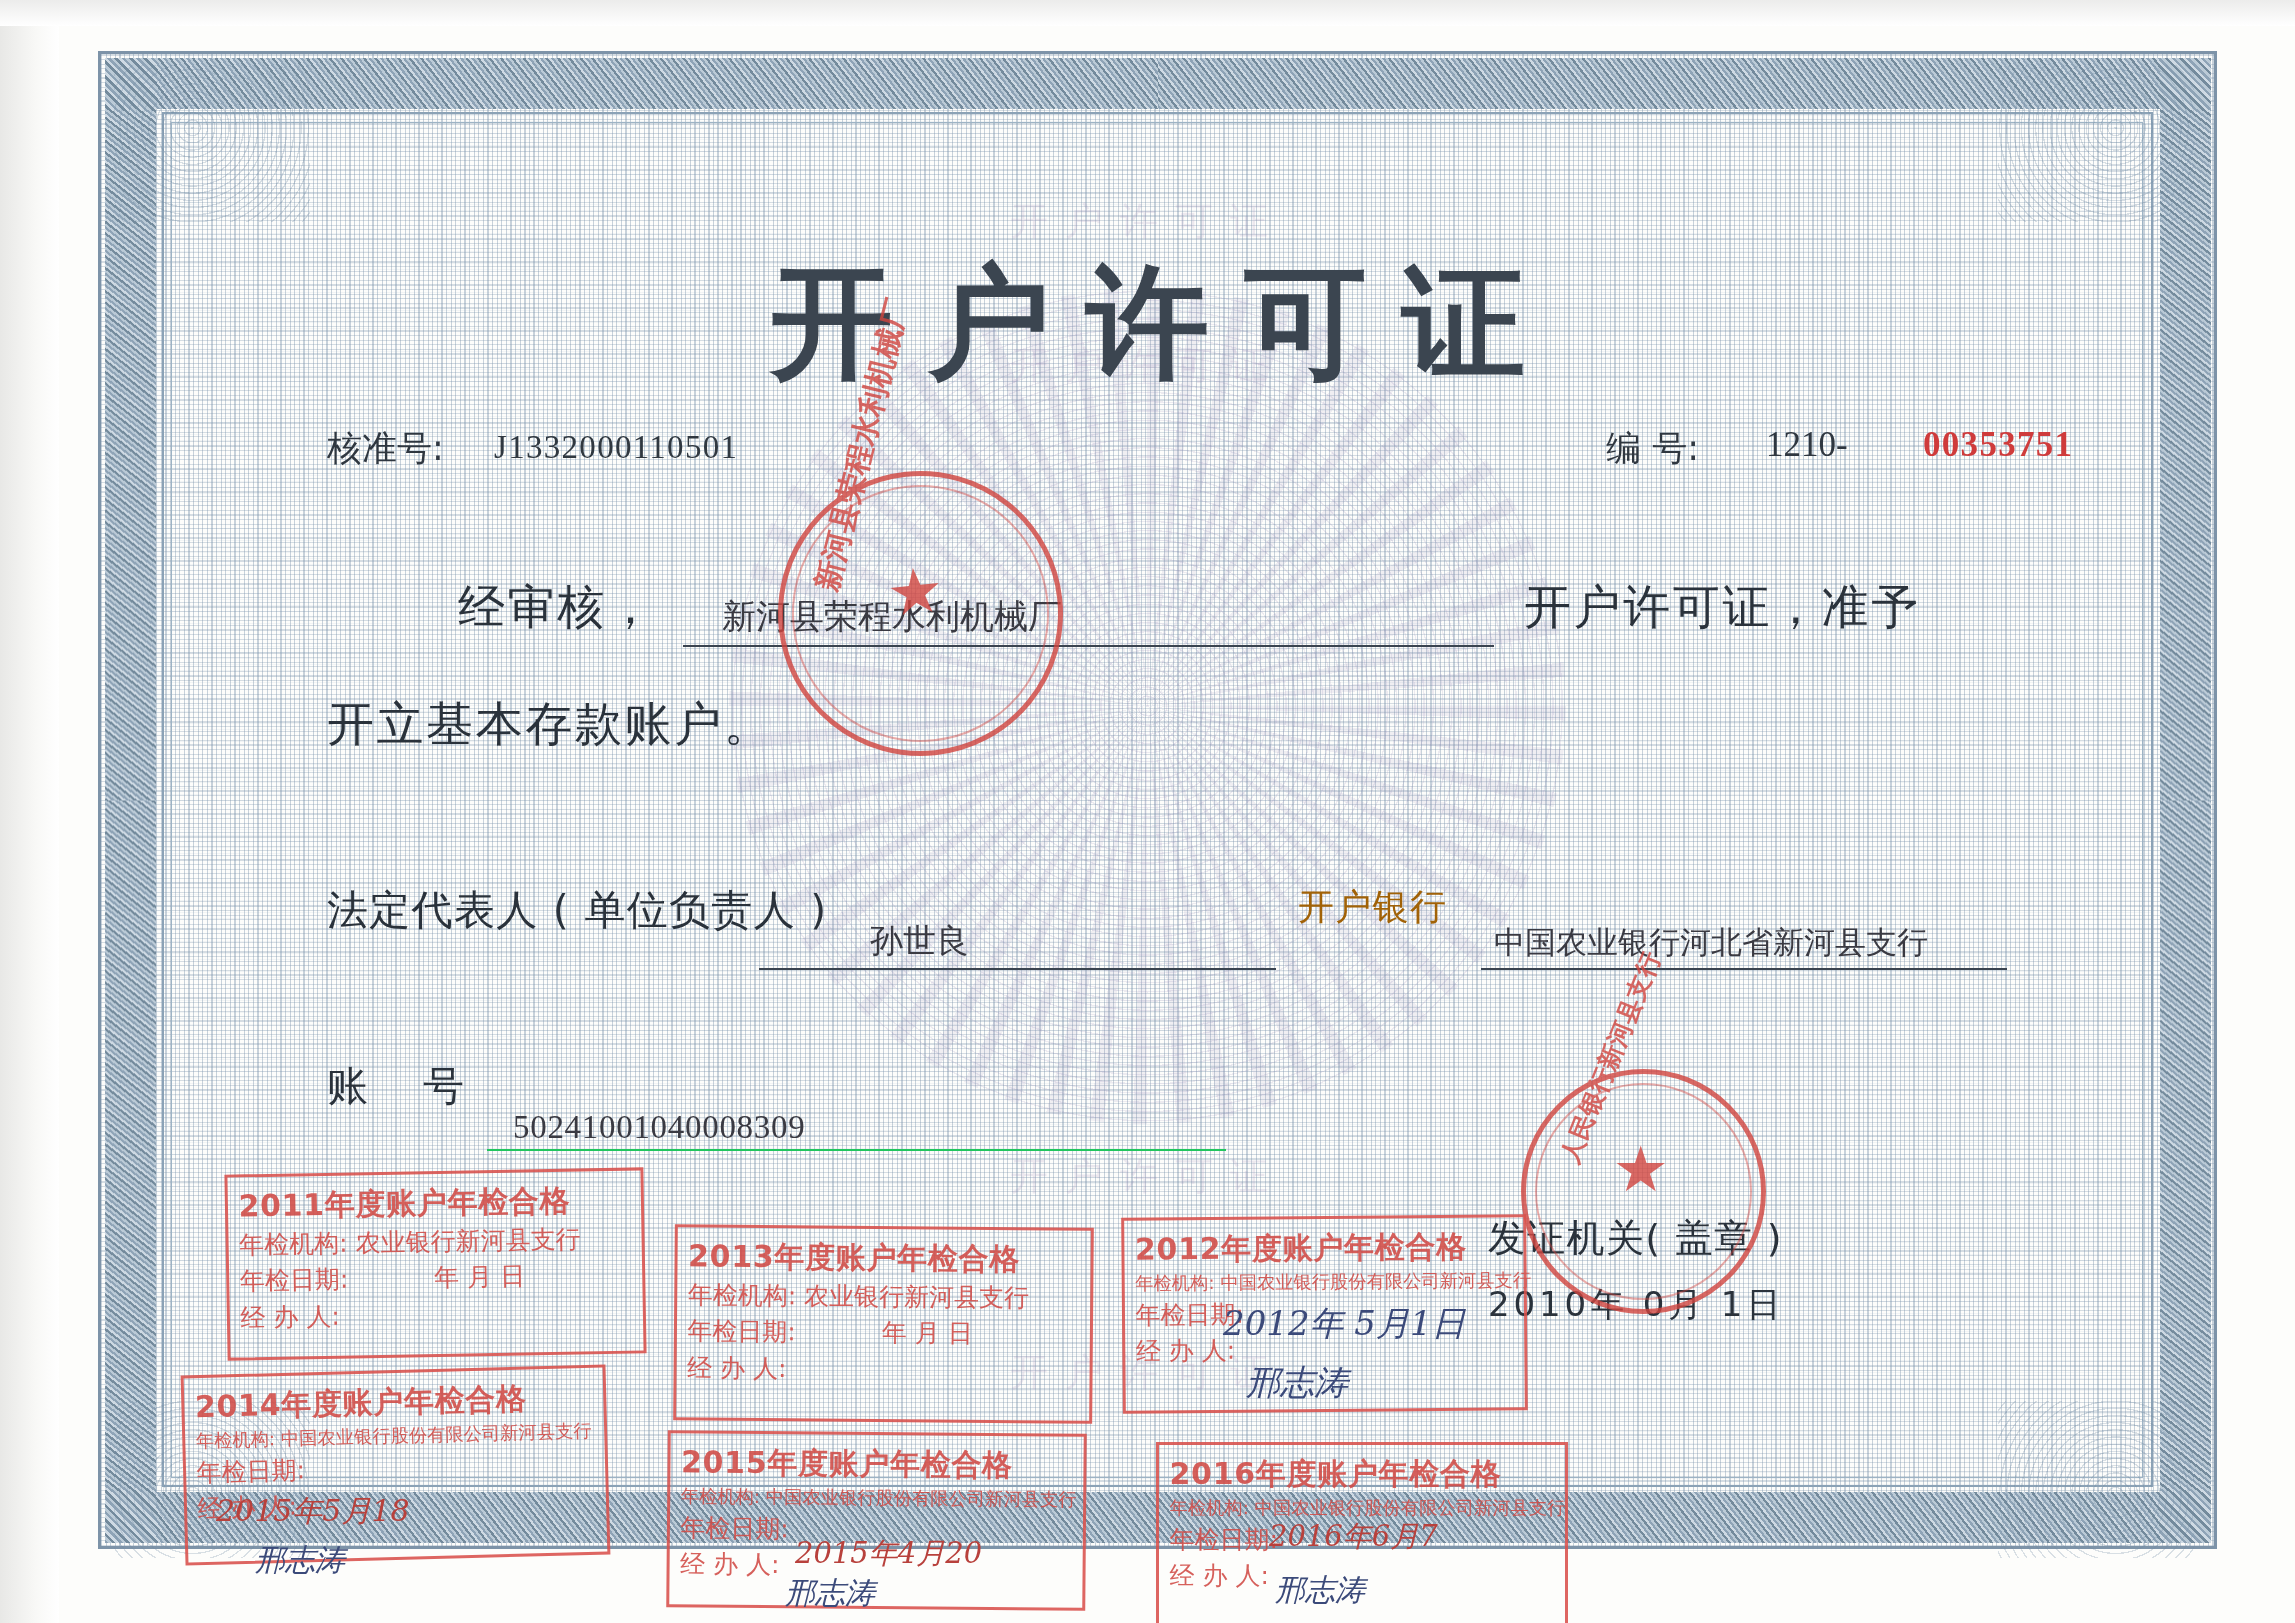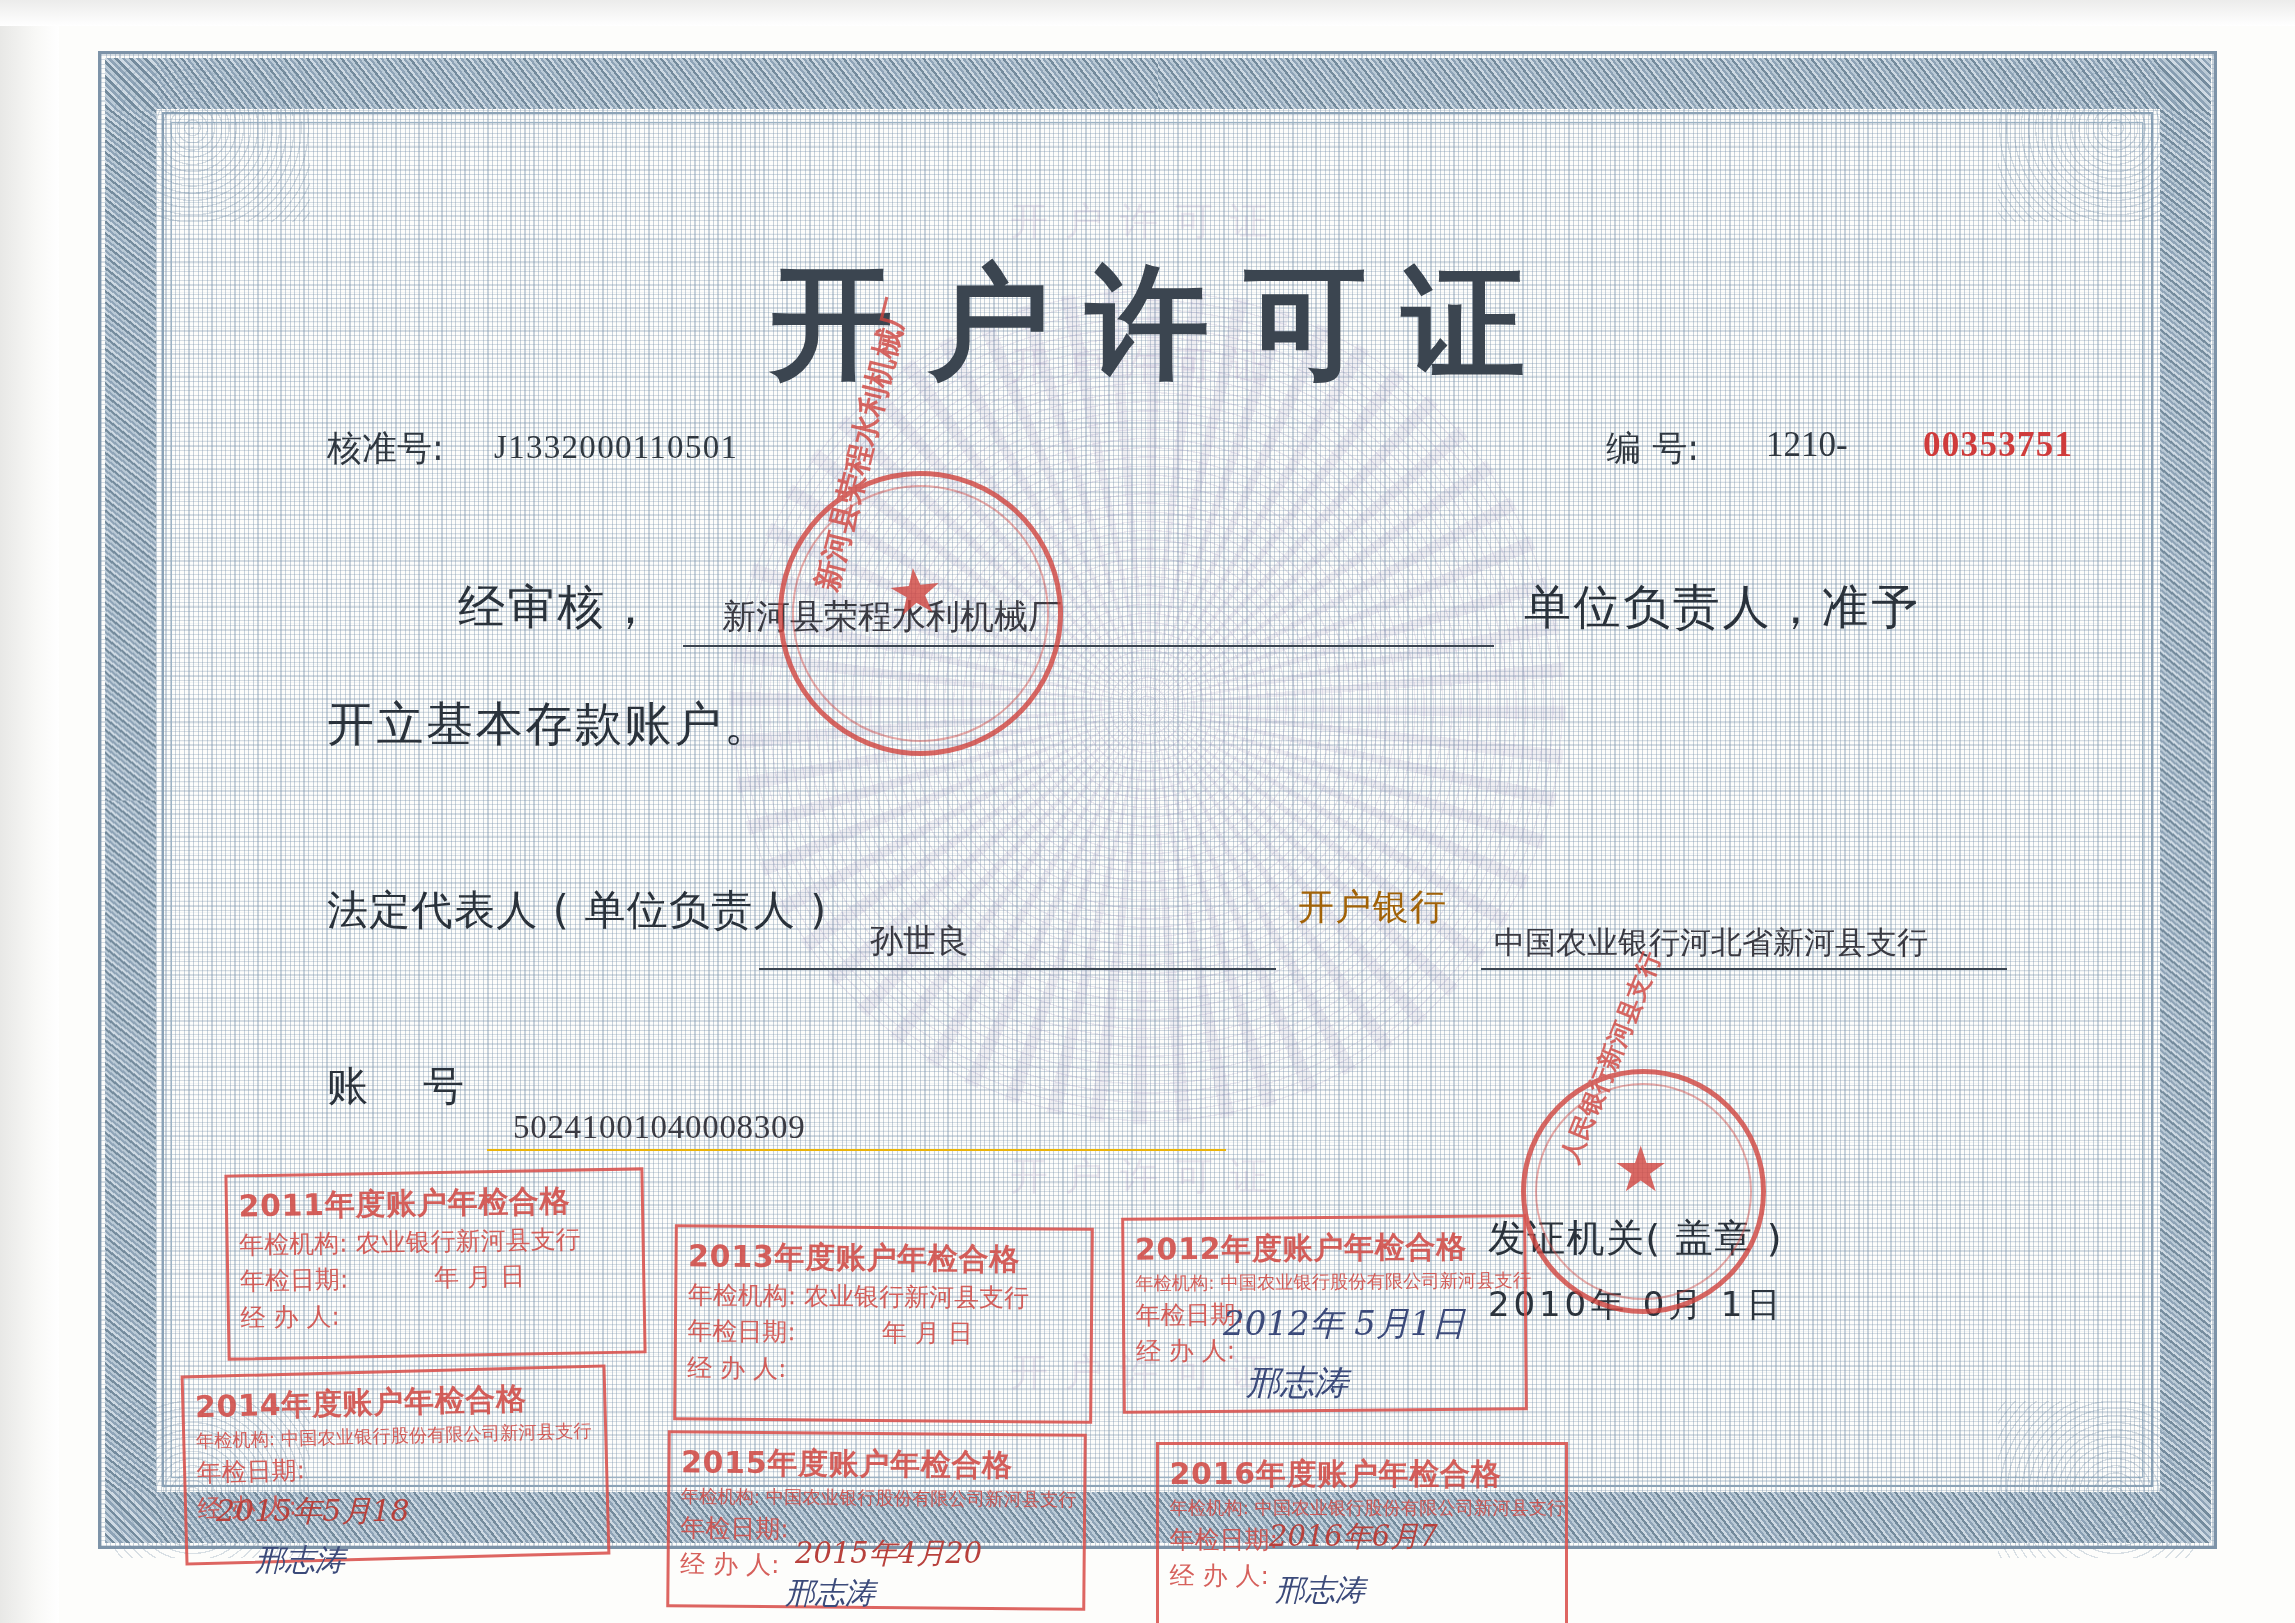--- a/index.html
+++ b/index.html
@@ -240,21 +240,21 @@
     font-size: 41px;
     color: #2a323b;
     font-family: "DejaVu Sans", sans-serif;
     letter-spacing: 21px;
   }
   .fill-account {
     position: absolute;
     left: 487px; top: 1093px;
     width: 739px;
     height: 56px;
-    border-bottom: 2px solid #eab308;
+    border-bottom: 2px solid #22c55e;
   }
   .fill-account span {
     position: absolute; left: 26px; bottom: 2.6px;
     font-size: 33px; color: #3a3a42;
     font-family: "Liberation Serif", serif;
     letter-spacing: 0.7px;
   }
 
   
   .lbl-issuer {
@@ -408,21 +408,21 @@
     <span class="val-approval">J1332000110501</span>
     <span class="lbl-serial">编 号:</span>
     <span class="val-serial-prefix">1210-</span>
     <span class="val-serial-red">00353751</span>
   </div>
 
   <div class="body-line1">经审核，</div>
   <div class="fill-company">
     <span>新河县荣程水利机械厂</span>
   </div>
-  <div class="body-line1-tail">单位负责人，准予</div>
+  <div class="body-line1-tail">开户许可证，准予</div>
   <div class="body-line2">开立基本存款账户。</div>
 
   <div class="lbl-legalrep">法定代表人 ( 单位负责人 )</div>
   <div class="fill-legalrep">
     <span>孙世良</span>
   </div>
 
   <div class="lbl-bank">开户银行</div>
   <div class="fill-bank">
     <span>中国农业银行河北省新河县支行</span>

